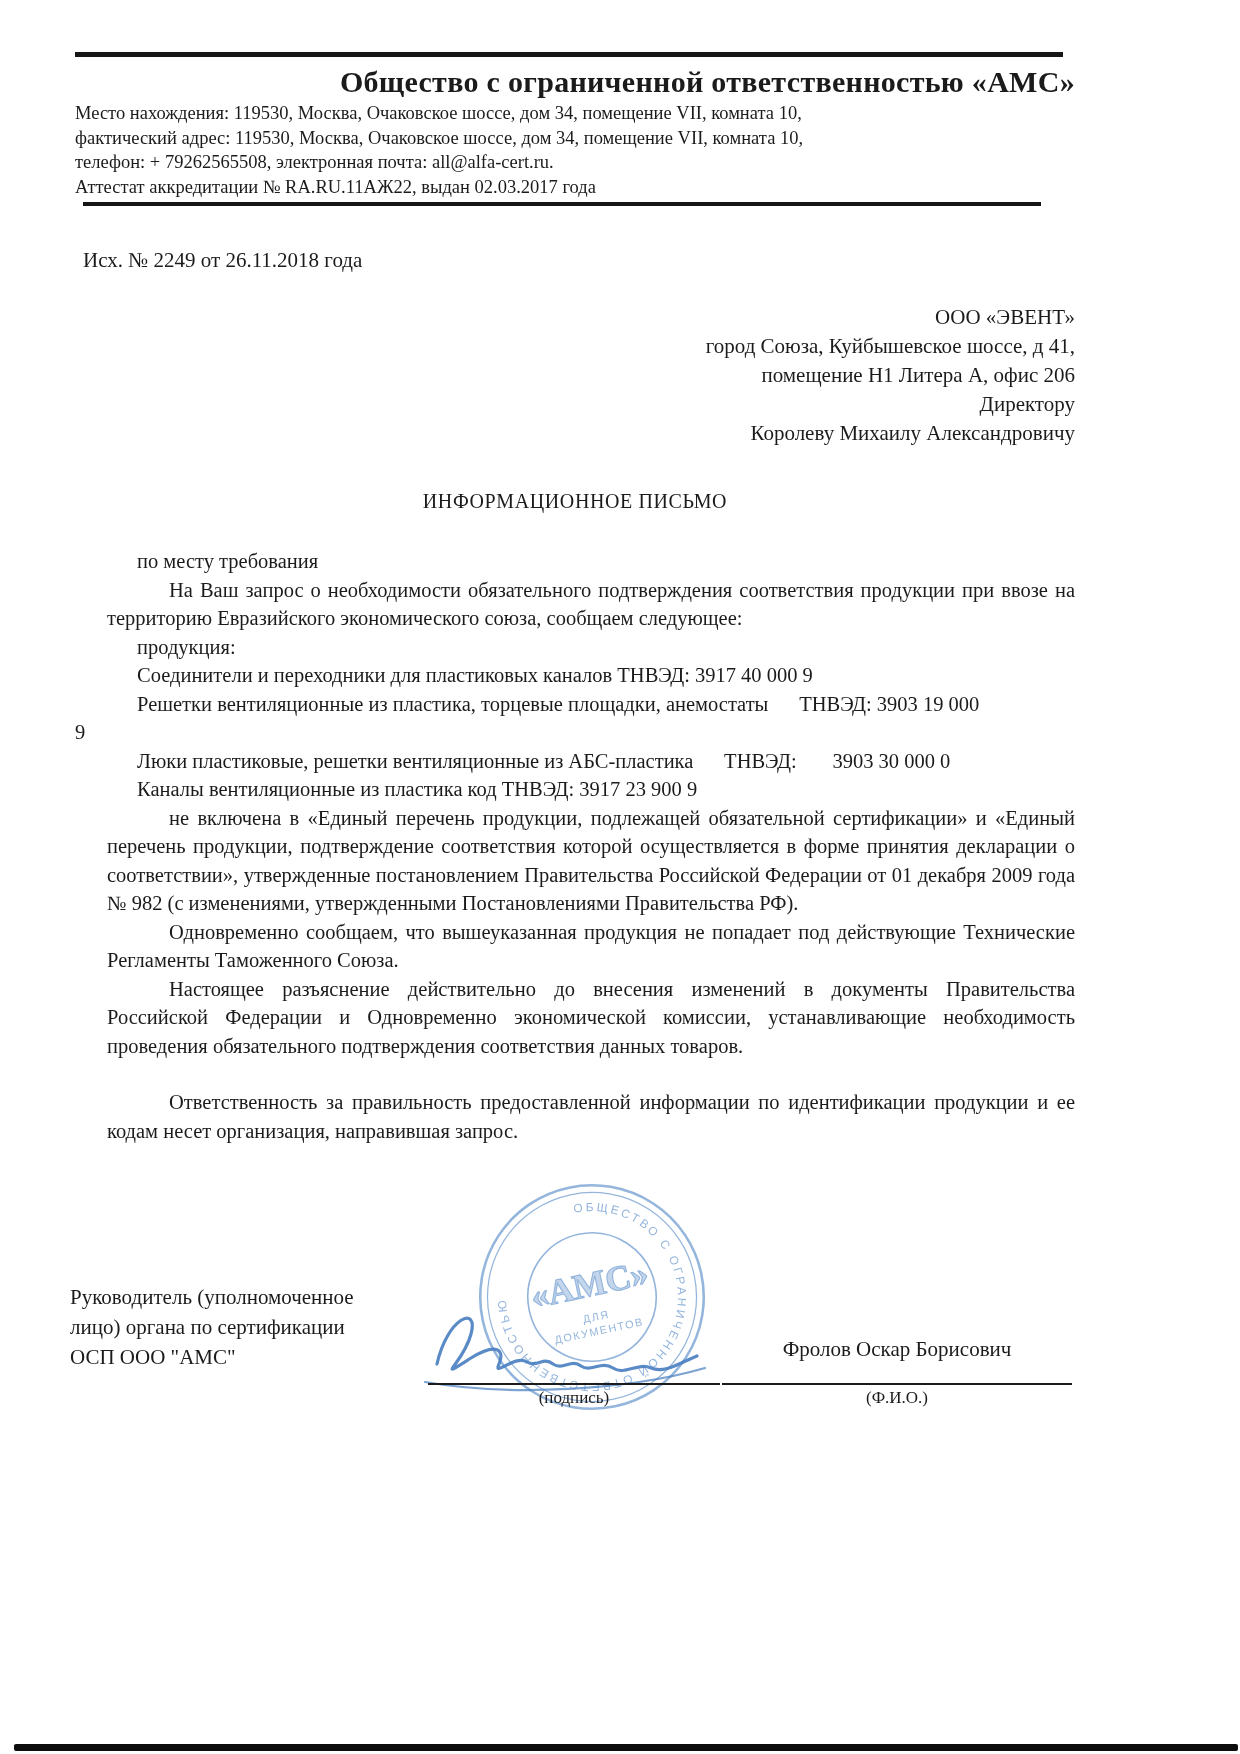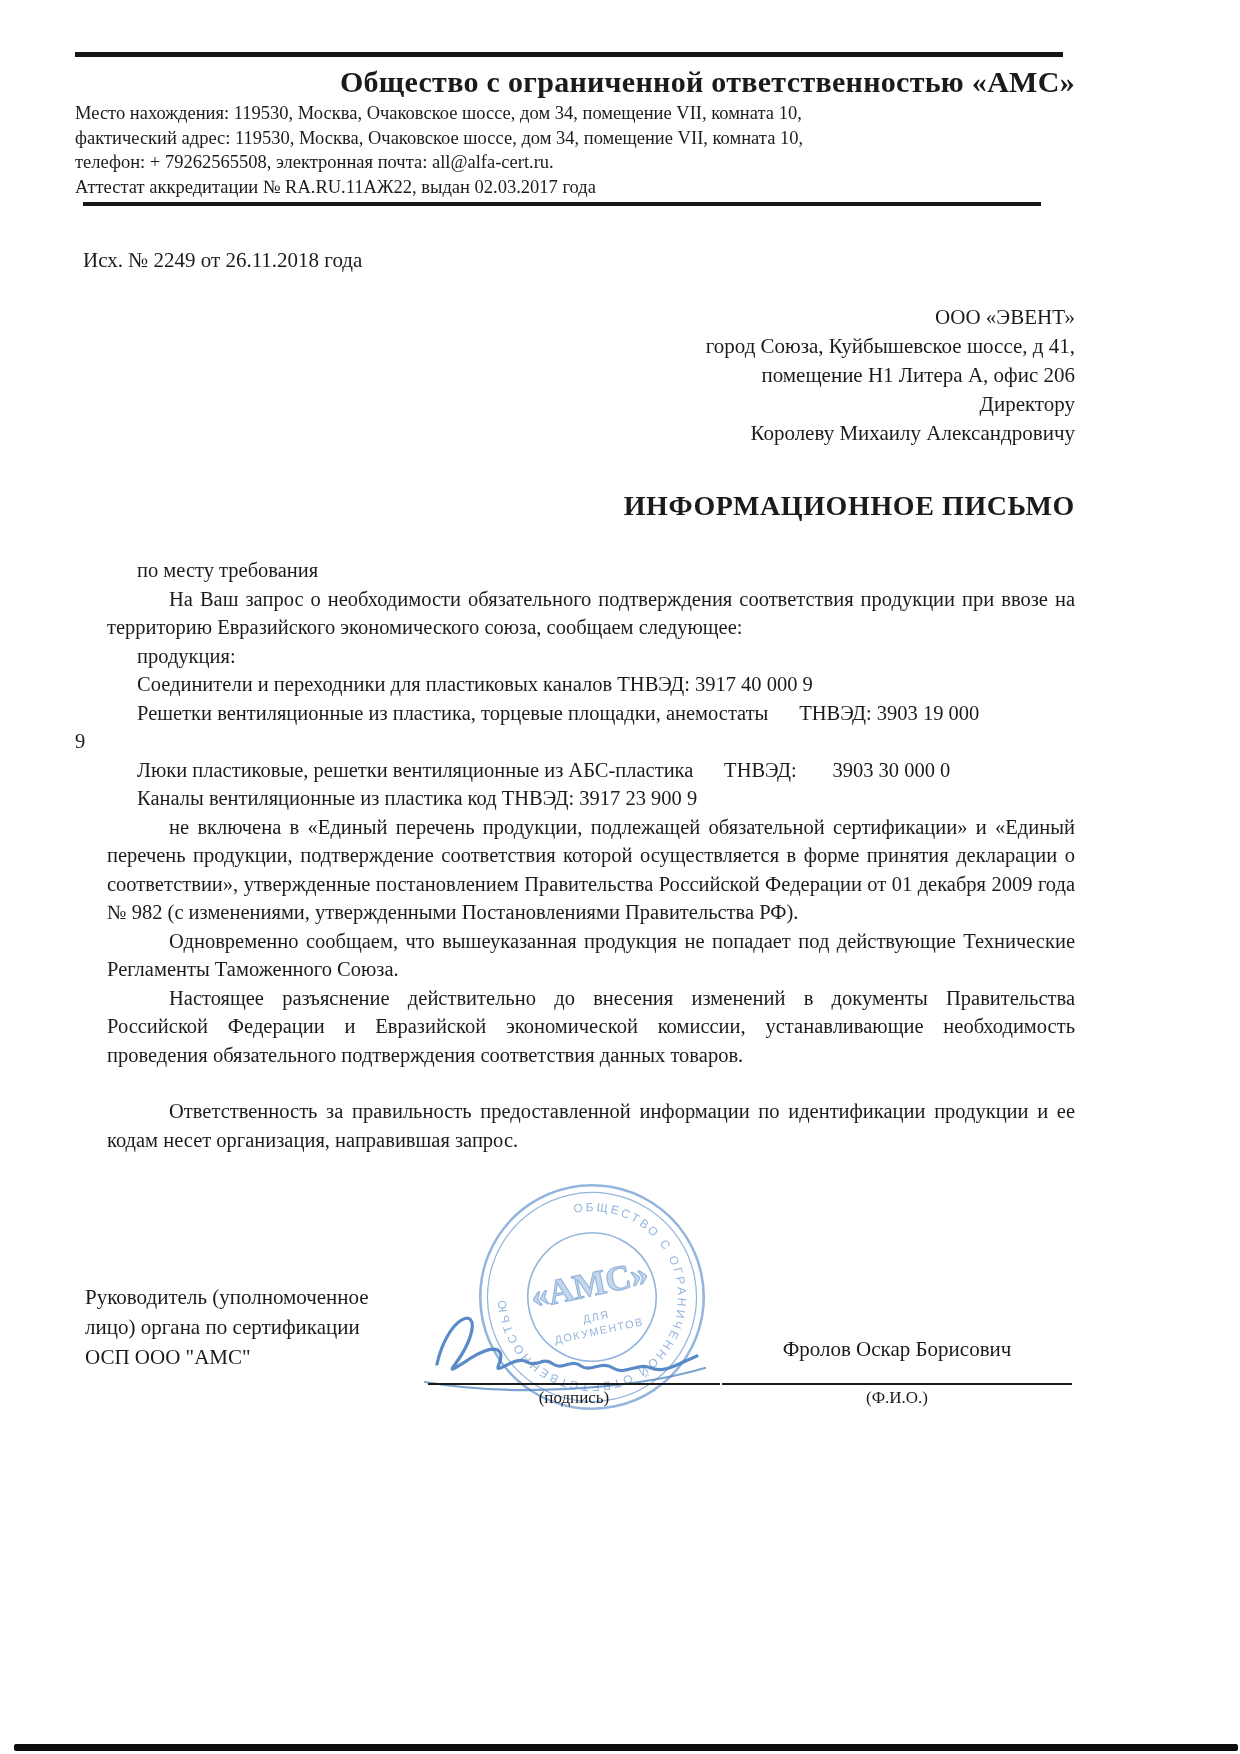--- a/index.html
+++ b/index.html
@@ -29,32 +29,32 @@
     margin-top:42px;margin-left:8px;
     font-size:21px;
   }
   .recipient{
     margin-top:30px;
     text-align:right;
     font-size:21px;line-height:29px;
   }
   .letter-heading{
     margin:42px 0 0 0;
-    font-size:28px;font-weight:bold;
-    text-align:right;letter-spacing:0.6px;
+    font-size:20px;font-weight:normal;
+    text-align:center;letter-spacing:0.6px;
   }
   .body-text{margin-top:34px;}
   .para{margin:0;font-size:20.5px;line-height:28.5px;}
   .para.indent{text-indent:62px;font-family:Liberation Serif, serif;}
   .para.just{text-align:justify;margin-left:32px;}
   .para.gap-top{margin-top:28px;}
 
   
   .sig-left{
-    position:absolute;left:85px;top:1282px;width:330px;
+    position:absolute;left:70px;top:1282px;width:330px;
     font-size:21px;line-height:30px;
   }
   .stamp{
     position:absolute;left:473px;top:1178px;width:238px;height:238px;
     opacity:0.8;transform:rotate(-12deg);
     pointer-events:none;
   }
   .scribble{
     position:absolute;left:415px;top:1300px;width:300px;height:96px;
     opacity:0.9;
@@ -129,21 +129,21 @@
         <p class="para">9</p>
 
         <p class="para indent">Люки пластиковые, решетки вентиляционные из АБС-пластика&nbsp;&nbsp;&nbsp;&nbsp;&nbsp;&nbsp;ТНВЭД:&nbsp;&nbsp;&nbsp;&nbsp;&nbsp;&nbsp;&nbsp;3903 30 000 0</p>
 
         <p class="para indent">Каналы вентиляционные из пластика код ТНВЭД: 3917 23 900 9</p>
 
         <p class="para indent just">не включена в «Единый перечень продукции, подлежащей обязательной сертификации» и «Единый перечень продукции, подтверждение соответствия которой осуществляется в форме принятия декларации о соответствии», утвержденные  постановлением Правительства Российской Федерации от 01 декабря 2009 года № 982 (с изменениями, утвержденными Постановлениями Правительства РФ).</p>
 
         <p class="para indent just">Одновременно сообщаем, что вышеуказанная продукция не попадает под действующие Технические Регламенты Таможенного Союза.</p>
 
-        <p class="para indent just">Настоящее разъяснение действительно до внесения изменений в документы Правительства Российской Федерации и Евразийской экономической комиссии, устанавливающие необходимость проведения обязательного подтверждения соответствия данных товаров.</p>
+        <p class="para indent just">Настоящее разъяснение действительно до внесения изменений в документы Правительства Российской Федерации и Одновременно экономической комиссии, устанавливающие необходимость проведения обязательного подтверждения соответствия данных товаров.</p>
 
         <p class="para indent just gap-top">Ответственность за правильность предоставленной информации по идентификации продукции и ее кодам несет организация, направившая запрос.</p>
       </div>
   </div>
 
   <div class="sig-left">
 
       <div class="sig-left-line">Руководитель (уполномоченное</div>
 
       <div class="sig-left-line">лицо) органа по сертификации</div>

